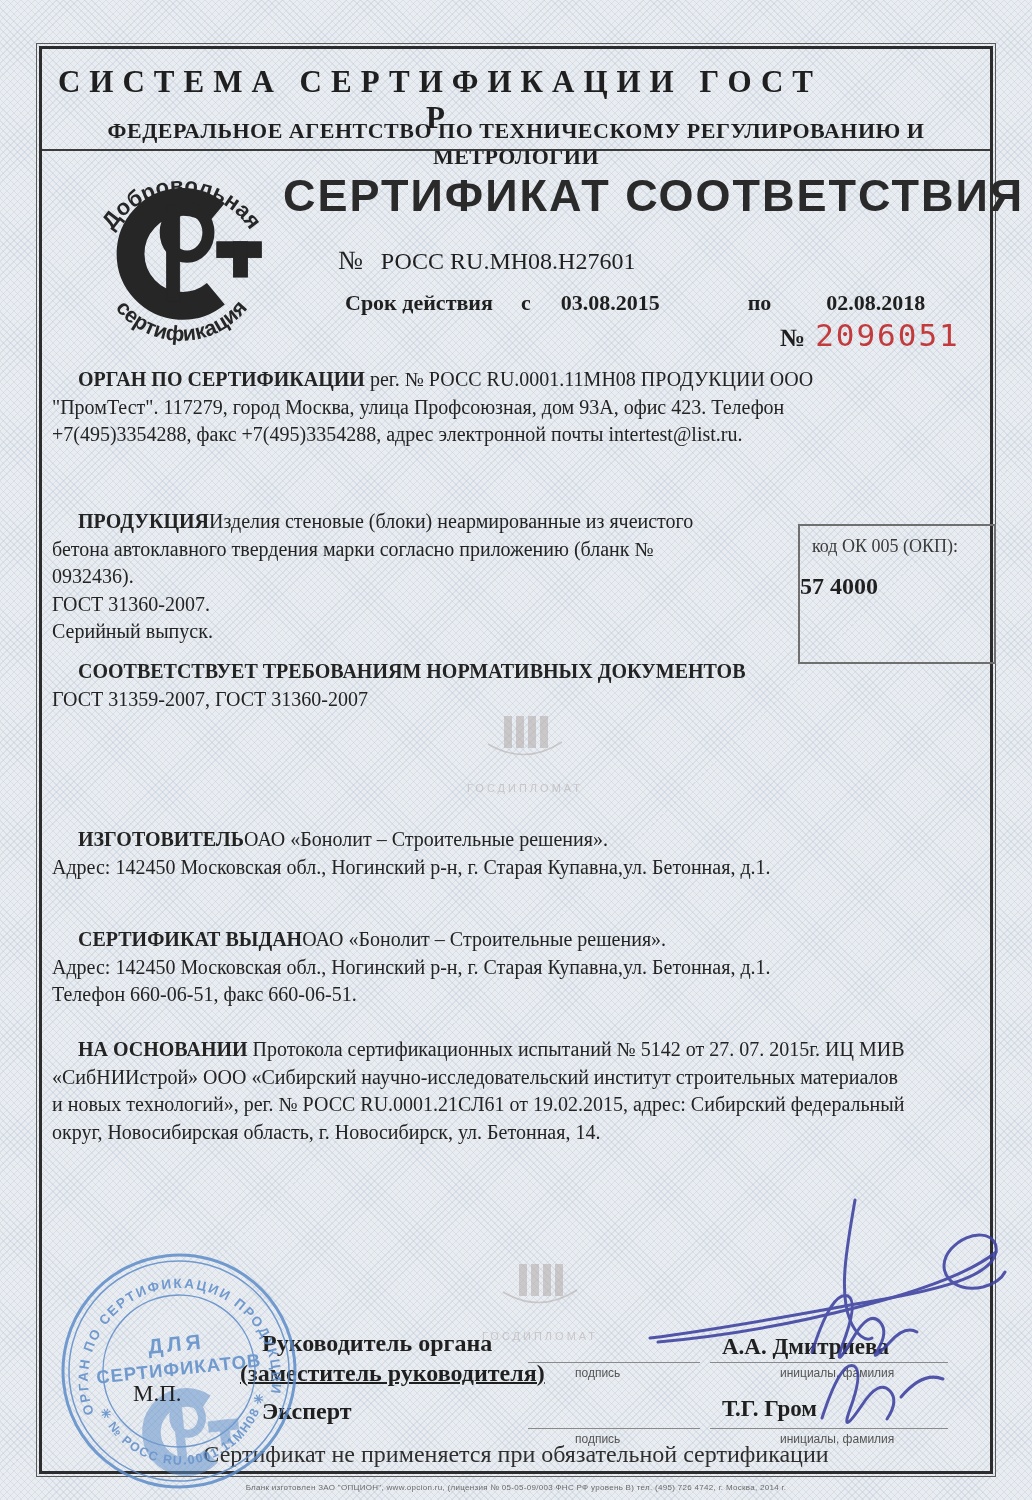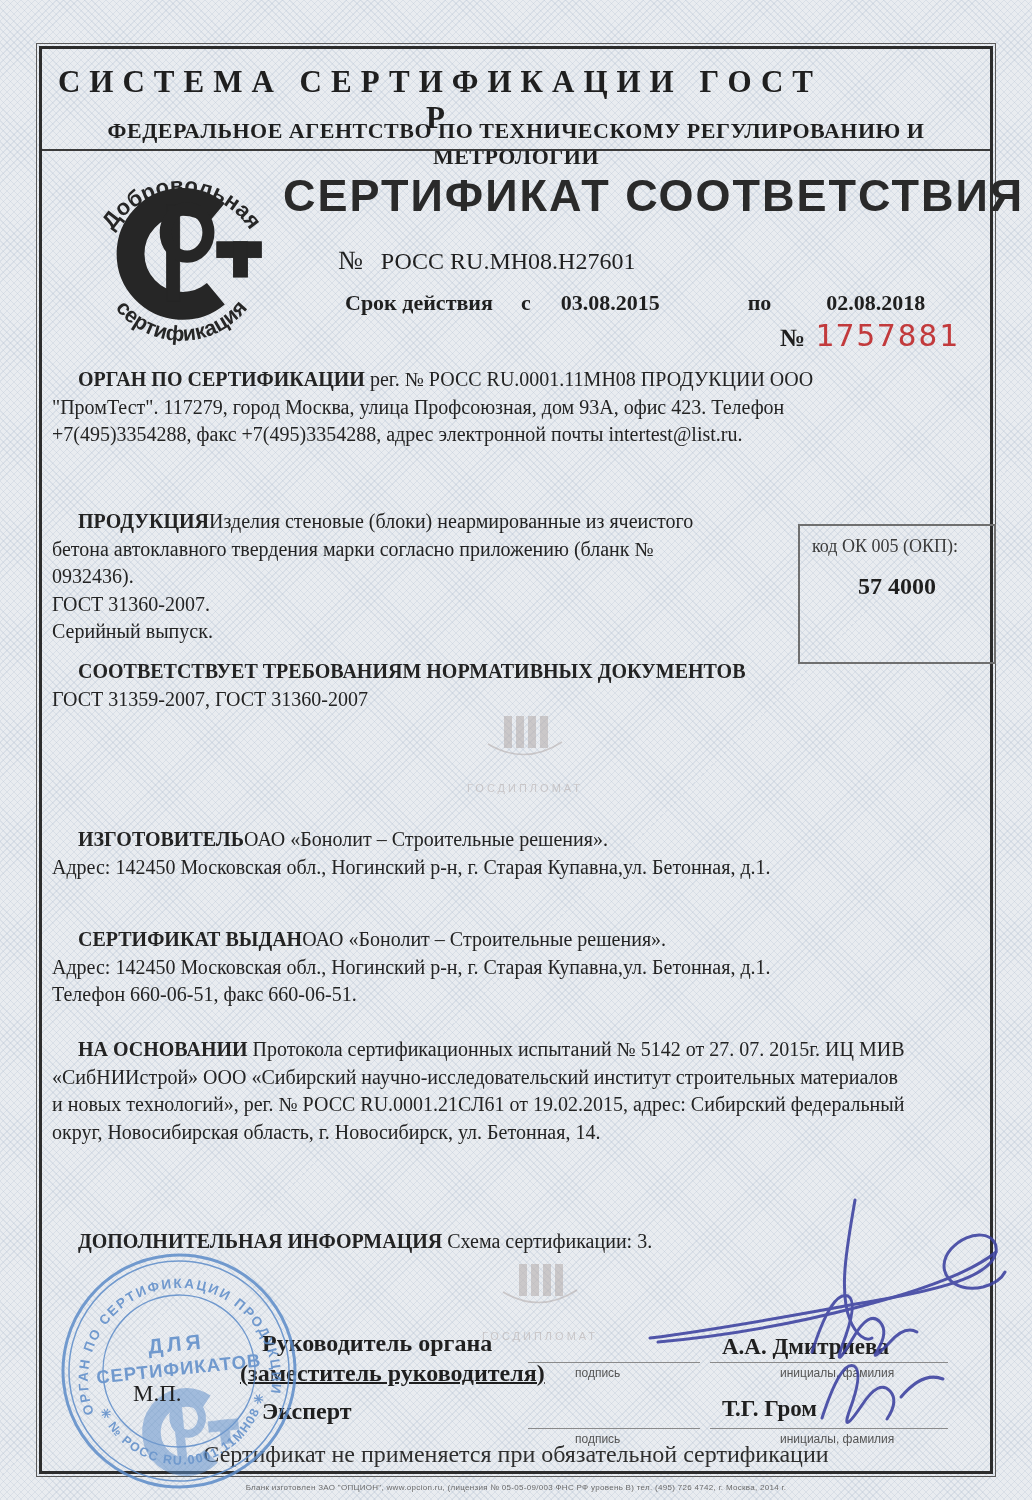--- a/index.html
+++ b/index.html
@@ -32,21 +32,21 @@
   .validity .gap3{margin-left:88px;} .validity .gap4{margin-left:55px;}
   .blankno{left:780px;top:317px;font-size:25px;font-weight:bold;}
   .blankno .num{font-family:"DejaVu Sans Mono",monospace;font-size:31px;font-weight:normal;color:var(--red-number);letter-spacing:2px;margin-left:10px;}
 
   .body-text{font-size:20px;line-height:1.38;color:#232323;}
   .sec-label{font-weight:bold;}
   .indent{display:inline-block;width:26px;}
 
   .okp-box{left:798px;top:524px;width:194px;height:136px;border:2px solid #6f6f6f;}
   .okp-box .box-label{margin:10px 0 0 12px;font-size:18px;color:#3a3a3a;}
-  .okp-box .box-value{margin-top:16px;text-align:center;font-size:24px;font-weight:bold;}
+  .okp-box .box-value{margin-top:16px;text-align:left;font-size:24px;font-weight:bold;}
   .tnved-box{left:798px;top:681px;width:194px;height:128px;border:1px solid #9a9a9a;}
   .tnved-box .box-label{margin:8px 0 0 12px;font-size:18px;color:#3a3a3a;}
 
   .wm{color:var(--watermark-gray);opacity:.55;text-align:center;width:150px;z-index:1;}
   .wm .wm-text{font-family:"Liberation Sans",sans-serif;font-size:11px;letter-spacing:3px;margin-top:18px;}
 
   .sig-role{font-size:24px;font-weight:bold;}
   .sig-line{position:absolute;height:1px;background:#8a8a8a;}
   .sig-caption{position:absolute;font-family:"Liberation Sans",sans-serif;font-size:12px;color:#555;}
   .sig-name{position:absolute;font-size:23px;font-weight:bold;}
@@ -103,21 +103,21 @@
   </svg>
 
   <div class="abs title">СЕРТИФИКАТ СООТВЕТСТВИЯ</div>
   <div class="abs certno">
     <span class="nmark">№</span><span>РОСС RU.МН08.Н27601</span>
   </div>
   <div class="abs validity">
     <span>Срок действия</span><span class="gap1">с</span><span class="gap2">03.08.2015</span><span class="gap3">по</span><span class="gap4">02.08.2018</span>
   </div>
   <div class="abs blankno">
-    <span>№</span><span class="num">1757881</span>
+    <span>№</span><span class="num">2096051</span>
   </div>
 
   <div class="abs body-text" style="left:52px;top:366px;width:860px;">
     <div><span class="indent"></span><span class="sec-label">ОРГАН ПО СЕРТИФИКАЦИИ</span><span> рег. № РОСС RU.0001.11МН08 ПРОДУКЦИИ ООО</span></div>
     <div>"ПромТест". 117279, город Москва, улица Профсоюзная, дом 93А, офис 423. Телефон</div>
     <div>+7(495)3354288, факс +7(495)3354288, адрес электронной почты intertest@list.ru.</div>
   </div>
 
   <div class="abs body-text" style="left:52px;top:508px;width:740px;">
     <div><span class="indent"></span><span class="sec-label">ПРОДУКЦИЯ</span><span>Изделия стеновые (блоки) неармированные из ячеистого</span></div>
@@ -162,23 +162,20 @@
     <div>Телефон 660-06-51, факс 660-06-51.</div>
   </div>
 
   <div class="abs body-text" style="left:52px;top:1036px;width:930px;">
     <div><span class="indent"></span><span class="sec-label">НА ОСНОВАНИИ</span><span> Протокола сертификационных испытаний № 5142 от 27. 07. 2015г. ИЦ МИВ</span></div>
     <div>«СибНИИстрой» ООО «Сибирский научно-исследовательский институт строительных материалов</div>
     <div>и новых технологий», рег. № РОСС RU.0001.21СЛ61 от 19.02.2015, адрес: Сибирский федеральный</div>
     <div>округ, Новосибирская область, г. Новосибирск, ул. Бетонная, 14.</div>
   </div>
 
-  <div class="abs body-text" style="left:52px;top:1228px;width:900px;">
-    <div><span class="indent"></span><span class="sec-label">ДОПОЛНИТЕЛЬНАЯ ИНФОРМАЦИЯ</span>&nbsp;<span>Схема сертификации: 3.</span></div>
-  </div>
 
   <div class="abs wm" style="left:465px;top:1262px;">
     <svg width="78" height="46" viewBox="0 0 78 46">
       <g fill="#b3abab">
         <rect x="18" y="2" width="8" height="32"></rect>
           <rect x="30" y="2" width="8" height="32"></rect>
         <rect x="42" y="2" width="8" height="32"></rect>
           <rect x="54" y="2" width="8" height="32"></rect>
       </g>
       <path d="M 2,30 Q 39,52 76,28" fill="none" stroke="#b3abab" stroke-width="1.6"></path>

